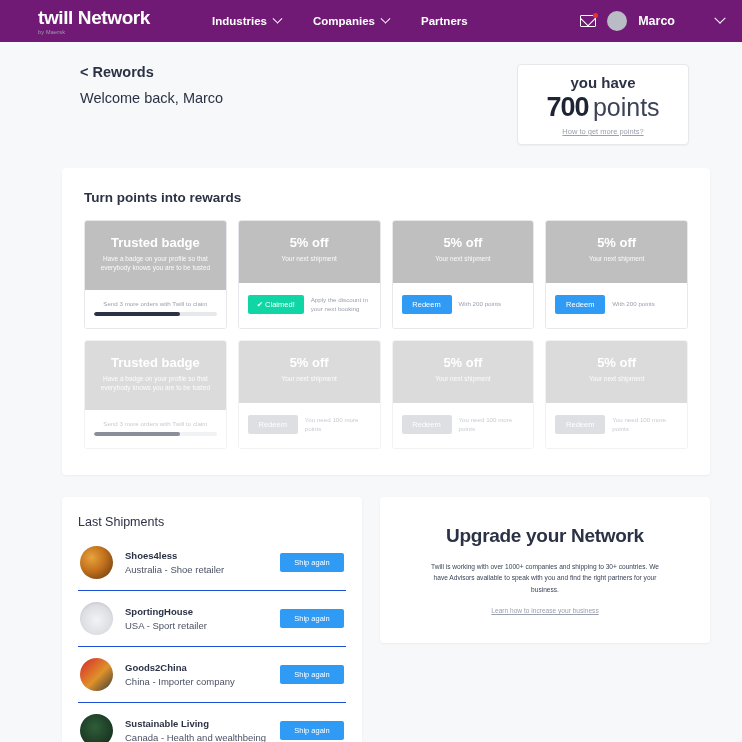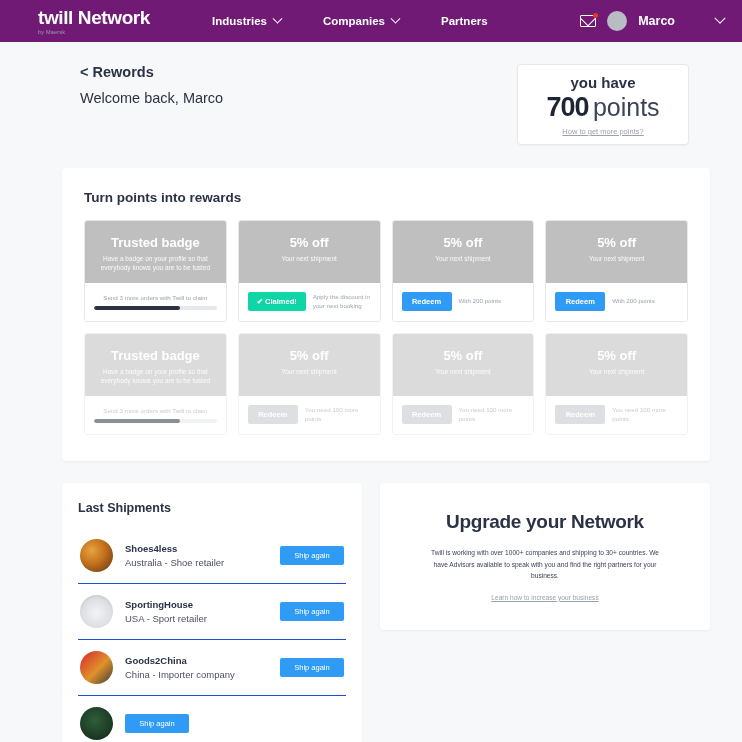--- a/index.html
+++ b/index.html
@@ -14,21 +14,21 @@
   .topbar {
     height: 42px; background: #701a75;
     display: flex; align-items: center;
     padding: 0 18px 0 38px;
   }
   .logo { display: flex; flex-direction: column; justify-content: center; }
   .logo-main { font-size: 19px; font-weight: 700; color: #ffffff; letter-spacing: -0.4px; line-height: 1; }
   .logo-main .thin { font-weight: 600; }
   .logo-sub { font-size: 5.5px; color: #9aa0ae; margin-top: 2px; letter-spacing: .2px; }
 
-  .nav { display: flex; align-items: flex-start; margin-left: 62px; gap: 42px; }
+  .nav { display: flex; align-items: flex-start; margin-left: 62px; gap: 32px; }
   .nav-item {
     display: flex; align-items: center; gap: 7px;
     color: #ffffff; font-size: 11.5px; font-weight: 600;
     cursor: pointer; white-space: nowrap;
   }
   .chev {
     width: 7px; height: 7px; border-right: 1.6px solid #fff; border-bottom: 1.6px solid #fff;
     transform: rotate(45deg) translate(-2px,-2px);
   }
   .nav-right { margin-left: auto; display: flex; align-items: center; gap: 11px; }
@@ -75,50 +75,50 @@
   .reward-grid { display: grid; grid-template-columns: repeat(4, 1fr); gap: 11px; margin-top: 15px; }
   .reward-grid.row2 { margin-top: 11px; }
 
   .rcard {
     border: 1px solid #e6e8ec; border-radius: 3px; overflow: hidden; background: #fff;
     display: flex; flex-direction: column;
   }
   .rcard.dim { opacity: .55; }
   .rcard-top {
     background: #bfbfbf; color: #fff; text-align: center;
-    padding: 14px 10px 7px; min-height: 62px;
+    padding: 14px 10px 17px; min-height: 62px;
   }
   .rcard-title { font-size: 13px; font-weight: 700; }
   .rcard-sub { font-size: 6.5px; margin-top: 4px; line-height: 1.45; opacity: .92; }
   .rcard-bot {
     background: #fff; padding: 9px 9px 10px; flex: 1;
     display: flex; align-items: center; gap: 7px; min-height: 38px;
   }
   .rcard-bot.prog { flex-direction: column; align-items: stretch; gap: 5px; justify-content: center; }
   .prog-text { font-size: 6.2px; color: #9aa0ae; text-align: center; }
   .prog-track { height: 4px; background: #e6e8ec; border-radius: 2px; overflow: hidden; }
   .prog-fill { height: 100%; background: #2b3245; border-radius: 2px; }
 
   .btn {
-    border: none; border-radius: 2px; font-size: 7.5px; font-weight: 700;
+    border: none; border-radius: 2px; font-size: 7.5px; font-weight: 400;
     color: #fff; padding: 5px 9px; cursor: pointer; white-space: nowrap;
     font-family: "Liberation Sans", sans-serif;
   }
   .btn.claimed { background: #0fd6a4; }
   .btn.redeem { background: #2f9bf4; min-width: 50px; }
   .btn.redeem-off { background: #c3c6cc; min-width: 50px; cursor: default; }
   .btn-note { font-size: 6.2px; color: #9aa0ae; line-height: 1.45; }
 
   
   .bottom { display: flex; gap: 18px; margin: 22px 32px 0 62px; align-items: flex-start; }
   .shipments {
     width: 300px; background: #fff; border-radius: 4px; padding: 18px 16px 10px;
     box-shadow: 0 1px 3px rgba(0,0,0,.05);
   }
-  .ship-title { font-size: 12.5px; font-weight: 700; color: #2b3245; margin-bottom: 13px; }
+  .ship-title { font-size: 12.5px; font-weight: 400; color: #2b3245; margin-bottom: 6px; }
   .ship-row {
     display: flex; align-items: center; gap: 12px;
     padding: 11px 2px; border-bottom: 1px solid #1d4ed8;
   }
   .ship-row:last-child { border-bottom: 1px solid #eef0f3; }
   .ship-av { width: 33px; height: 33px; border-radius: 50%; flex-shrink: 0; }
   .av1 { background: radial-gradient(circle at 35% 35%, #e8a33d 0%, #c2701c 45%, #5a3412 100%); }
   .av2 { background: radial-gradient(circle at 50% 55%, #f2f3f5 0%, #dcdee2 60%, #a9acb3 100%); }
   .av3 { background: linear-gradient(135deg, #d4262c 0%, #e0922a 55%, #3a3a3a 100%); }
   .av4 { background: radial-gradient(circle at 45% 40%, #2f5e3a 0%, #1d3c25 60%, #101f14 100%); }
@@ -320,20 +320,24 @@
       <div class="ship-av av3"></div>
       <div class="ship-info">
         <div class="ship-name">Goods2China</div>
         <div class="ship-meta">China - Importer company</div>
       </div>
       <button class="btn-ship">Ship again</button>
     </div>
 
     <div class="ship-row">
       <div class="ship-av av4"></div>
+      <div class="ship-info">
+        <div class="ship-name">Sustainable Living</div>
+        <div class="ship-meta">Canada - Health and wealthbeing</div>
+      </div>
       <button class="btn-ship">Ship again</button>
     </div>
   </div>
 
   <div class="upgrade">
     <div class="up-title">Upgrade your Network</div>
     <div class="up-body">Twill is working with over 1000+ companies and shipping to 30+ countries. We have Advisors available to speak with you and find the right partners for your business.</div>
     <a class="up-link" href="#">Learn how to increase your business</a>
   </div>
 </div>

